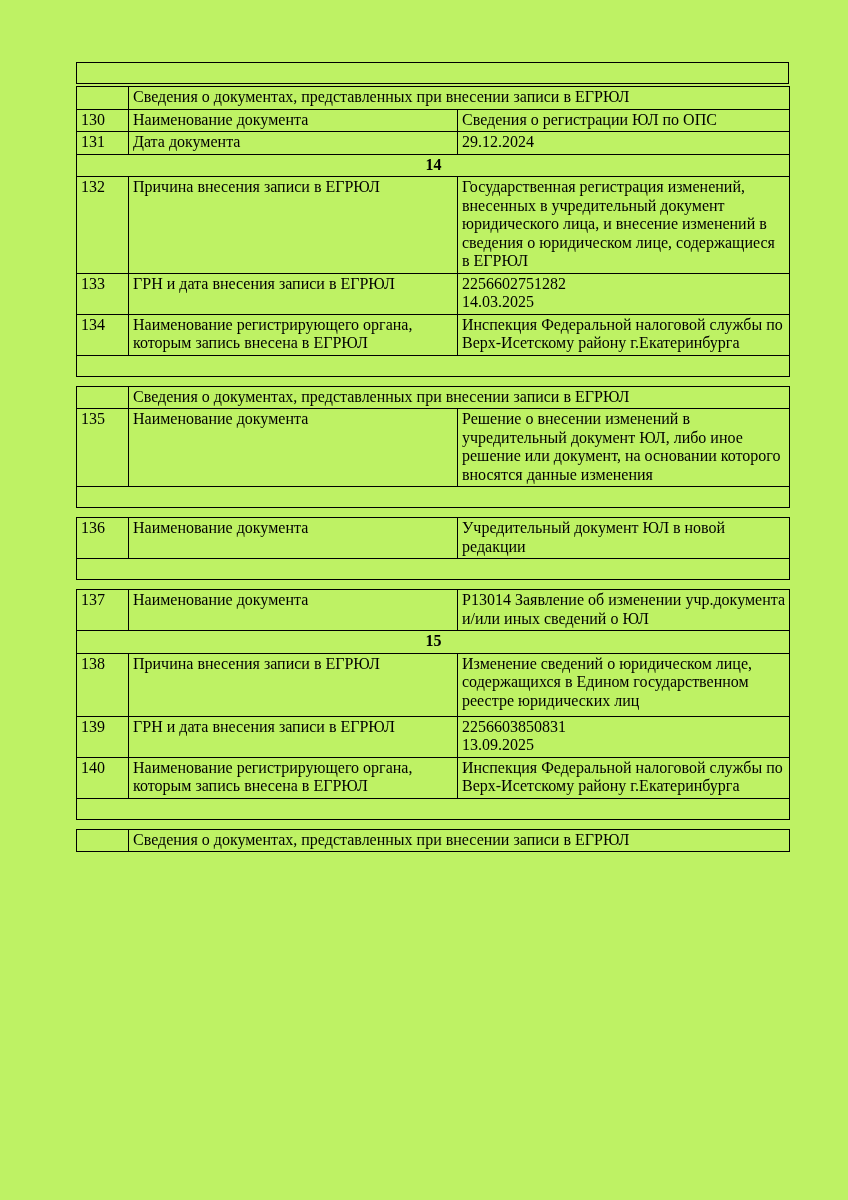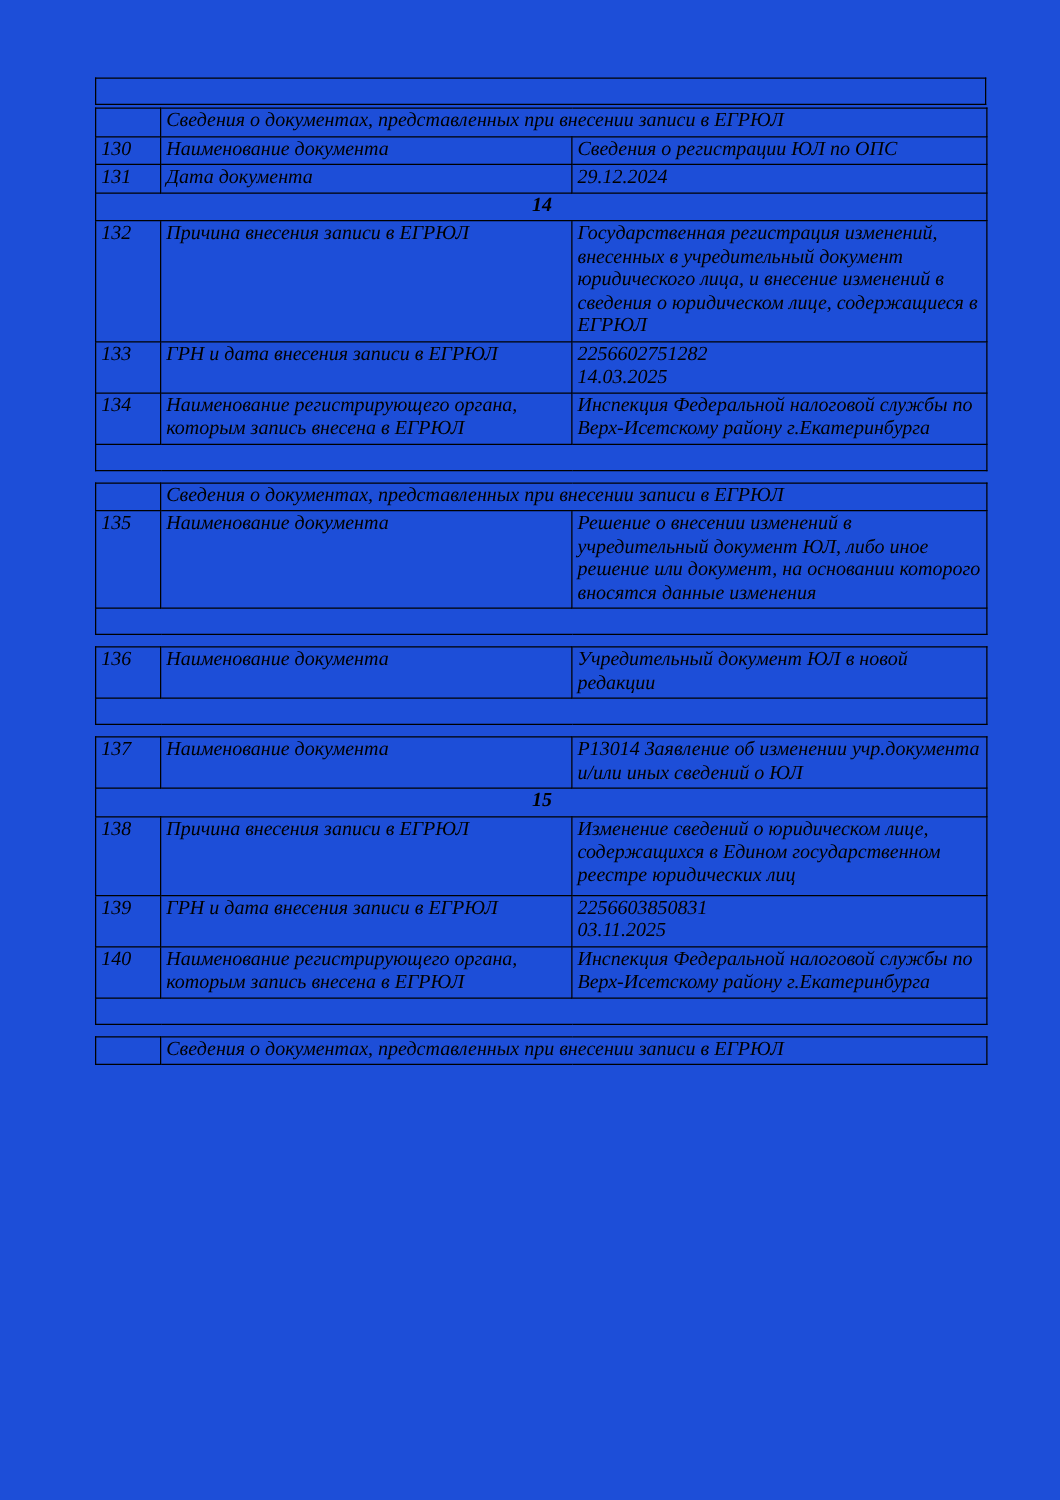--- a/index.html
+++ b/index.html
@@ -5,23 +5,22 @@
   * { margin: 0; padding: 0; box-sizing: border-box; }
   html, body { background: #e8e8e8; }
   body {
     width: 848px; height: 1200px;
     font-family: "Liberation Serif", serif;
     color: #000;
   }
   .page {
     position: relative;
     width: 848px; height: 1200px;
-    background: #1d4ed8;
+    background: #bef264;
     overflow: hidden;
-    font-style: italic;
   }
   .content {
     position: absolute;
     top: 62px; left: 76px;
     width: 713px;
   }
   table.tbl {
     border-collapse: collapse;
     table-layout: fixed;
     width: 713px;
@@ -178,21 +177,21 @@
       </tr>
       <tr class="r138">
         <td class="num">138</td>
         <td>Причина внесения записи в ЕГРЮЛ</td>
         <td class="val">Изменение сведений о юридическом лице, содержащихся в Едином государственном реестре юридических лиц</td>
       </tr>
       <tr>
         <td class="num">139</td>
         <td>ГРН и дата внесения записи в ЕГРЮЛ</td>
         <td class="val">2256603850831
-03.11.2025</td>
+13.09.2025</td>
       </tr>
       <tr>
         <td class="num">140</td>
         <td>Наименование регистрирующего органа, которым запись внесена в ЕГРЮЛ</td>
         <td class="val">Инспекция Федеральной налоговой службы по Верх-Исетскому району г.Екатеринбурга</td>
       </tr>
       <tr>
         <td colspan="3" class="sep"></td>
       </tr>
     </tbody>

